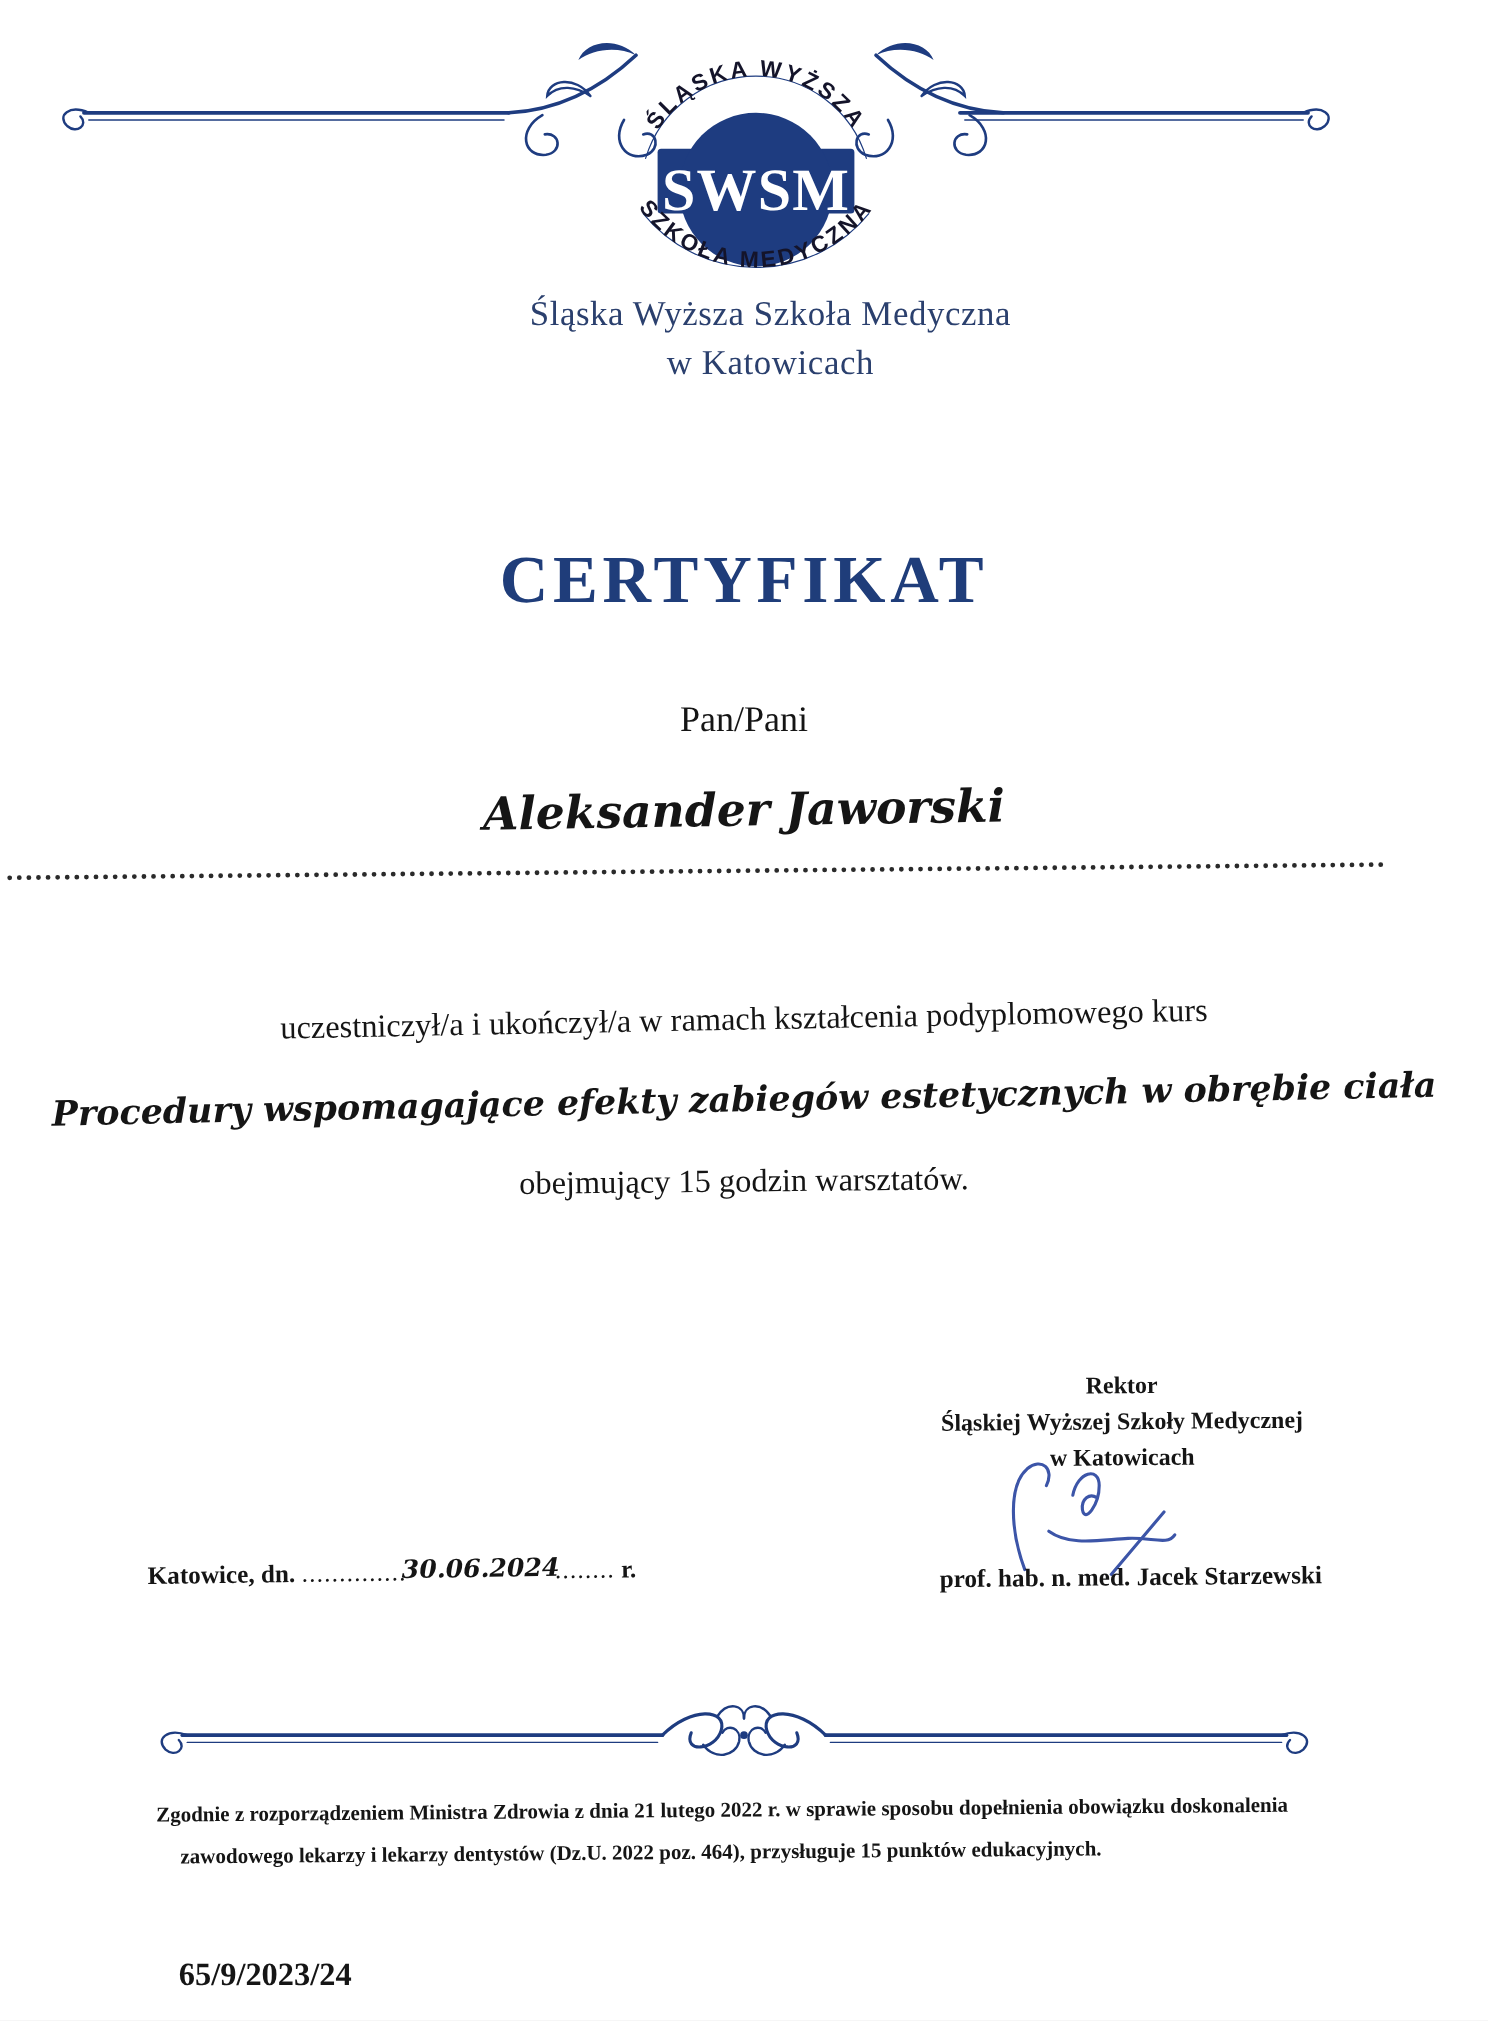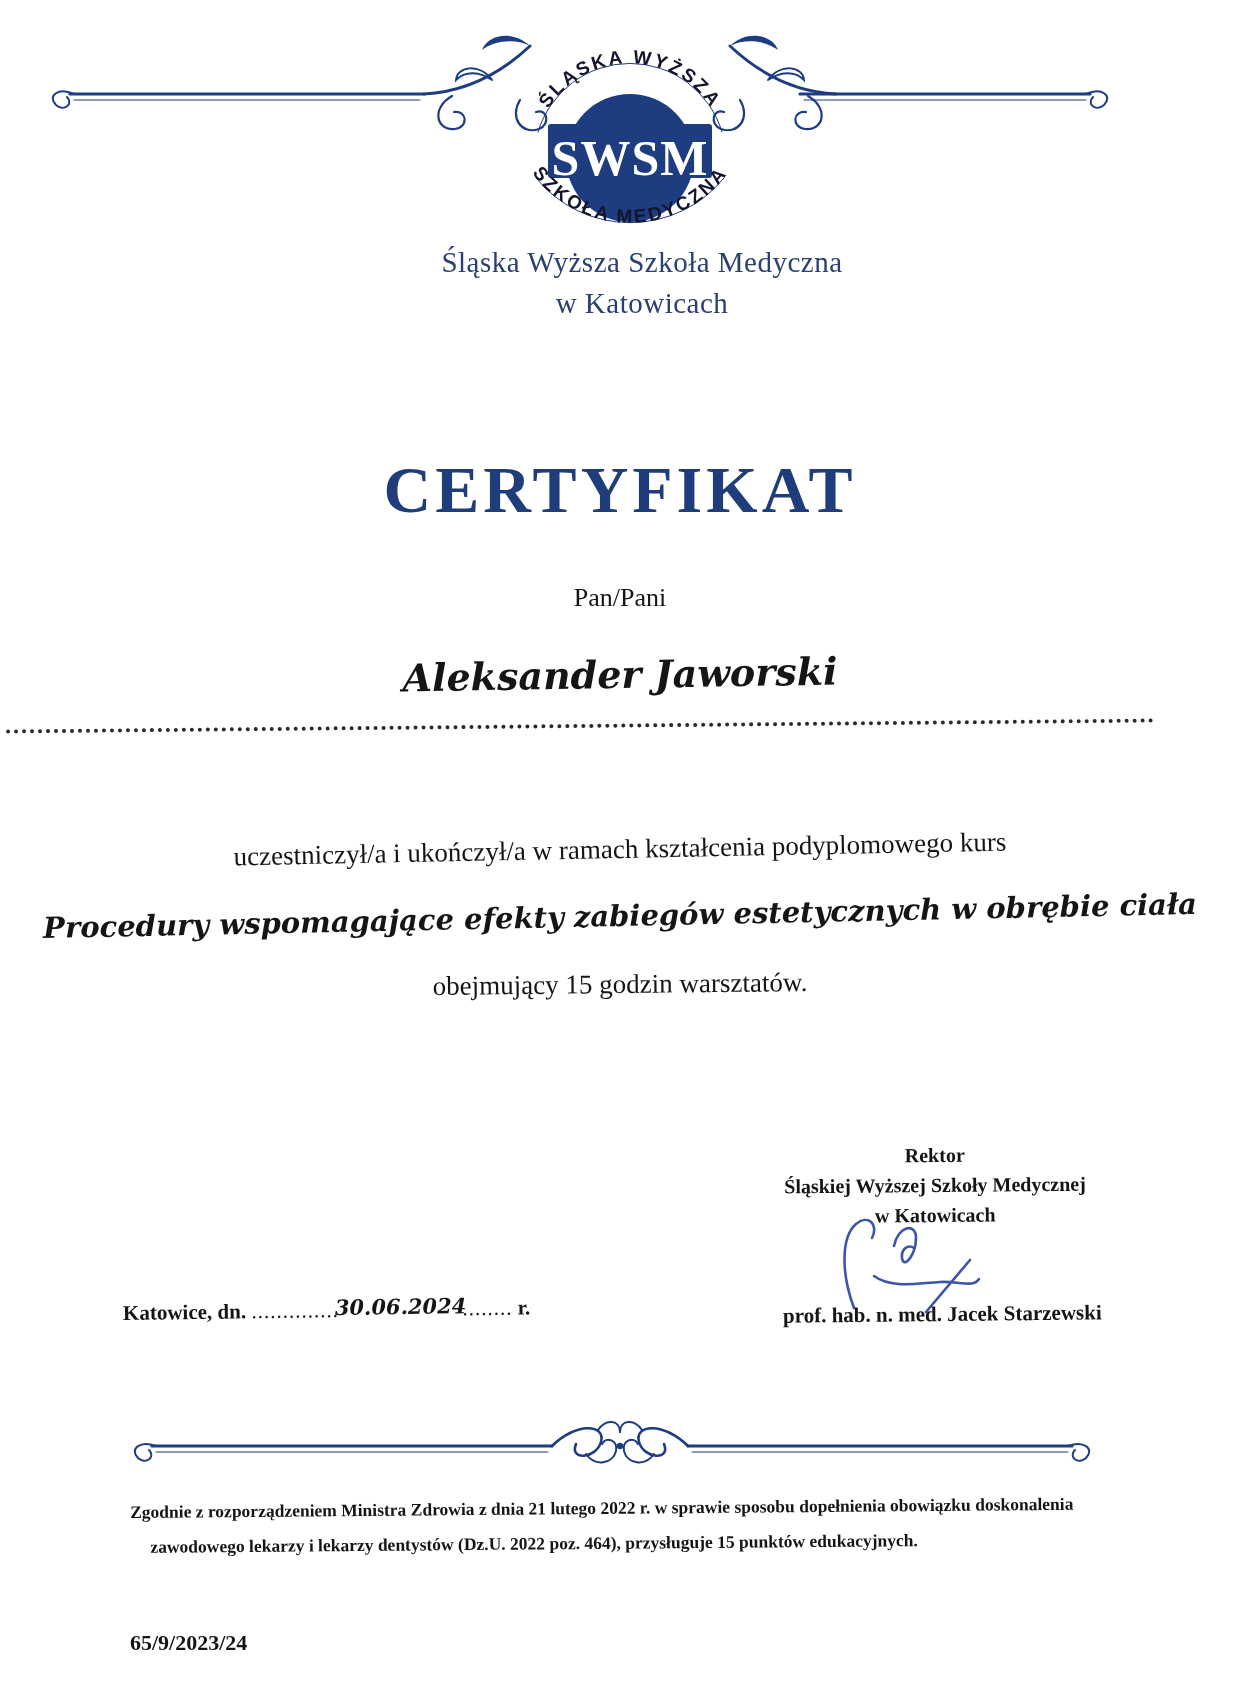--- a/index.html
+++ b/index.html
@@ -41,28 +41,28 @@
   .institution{
     top:242px;
     font-size:29px;
     line-height:41px;
     color:var(--institution_navy);
     letter-spacing:0.5px;
     padding-left:44px;
   }
   .cert-title{
     top:452px;
-    font-size:66px;
+    font-size:56px;
     font-weight:600;
     letter-spacing:4px;
     color:var(--navy);
   }
   .salutation{
     top:583px;
-    font-size:26px;
+    font-size:30px;
     font-weight:500;
   }
   .recipient-name{
     top:652px;
     font-size:38px;
     font-style:italic;
     font-weight:700;
     font-family:"DejaVu Serif", serif;
     transform:rotate(-0.9deg);
   }
@@ -130,22 +130,22 @@
   }
   .footer-note{
     top:1502px;left:130px;width:1000px;
     font-size:17.5px;
     font-weight:600;
     transform:rotate(-0.5deg);
     transform-origin:left top;
   }
   .footer-note .line2{display:block;margin-top:14px;margin-left:20px;}
   .cert-number{
-    top:1630px;left:130px;
-    font-size:22px;
+    top:1630px;left:149px;
+    font-size:27px;
     font-weight:600;
   }
 </style>
 </head>
 <body>
 
 <div class="page">
 
   <svg class="abs ornament" style="top:0;left:0;" width="1240" height="250" viewBox="0 0 1240 250">
 

